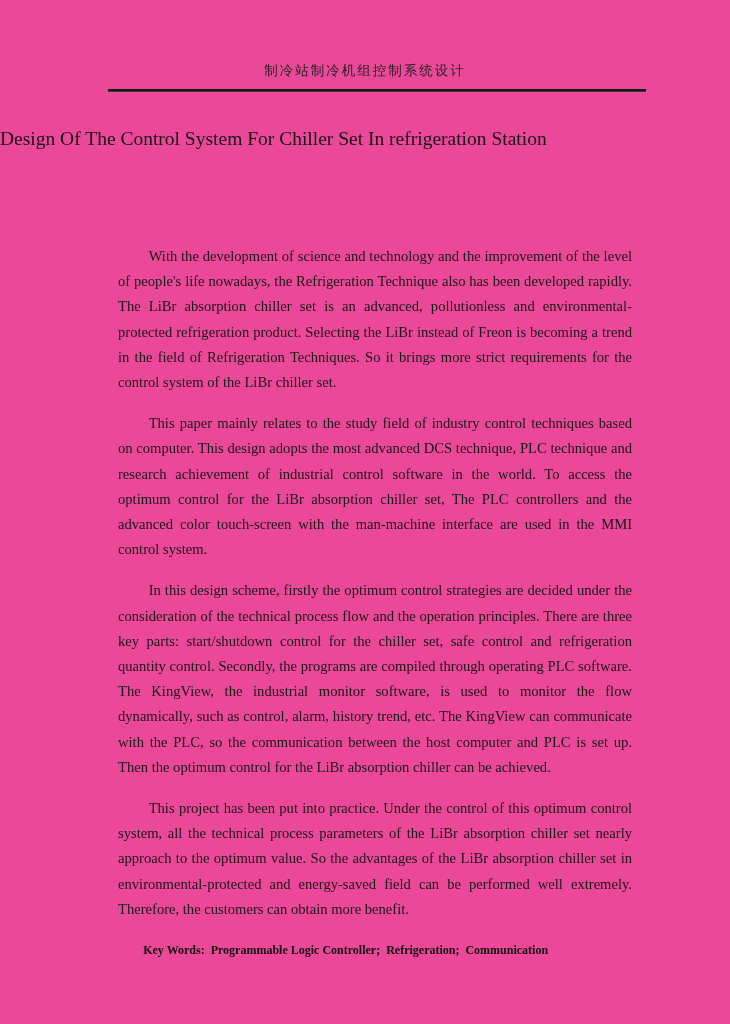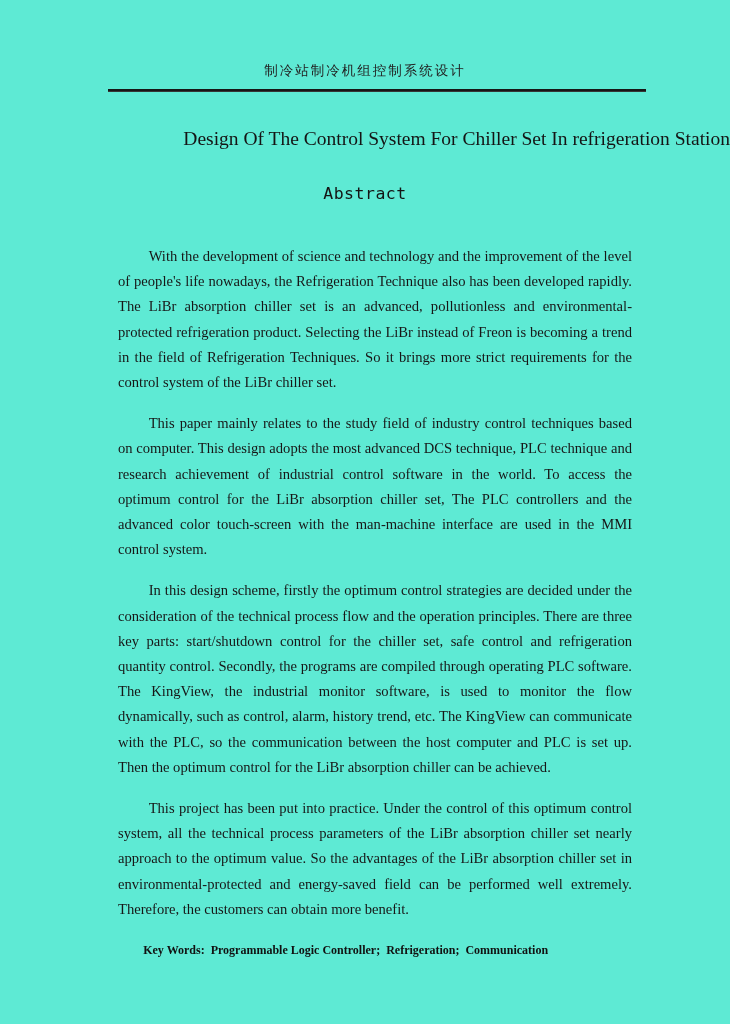--- a/index.html
+++ b/index.html
@@ -5,21 +5,21 @@
   html, body {
     margin: 0;
     padding: 0;
     background: #e8e8e8;
   }
   .page {
     position: relative;
     width: 730px;
     height: 1024px;
     margin: 0 auto;
-    background: #5eead4;
+    background: #ec4899;
     color: #1c1c1c;
     overflow: hidden;
     box-sizing: border-box;
   }
   
   .running-header {
     position: absolute;
     top: 62px;
     left: 0;
     width: 100%;
@@ -37,21 +37,21 @@
     height: 3px;
     background: linear-gradient(to bottom, #161616 0%, #161616 55%, #4a4a4a 56%, #2a2a2a 100%);
   }
   
   .doc-title {
     position: absolute;
     top: 128px;
     left: 0;
     width: 100%;
     margin: 0;
-    text-align: right;
+    text-align: left;
     font-family: "Liberation Serif", "DejaVu Serif", serif;
     font-size: 19.5px;
     font-weight: normal;
     color: #141414;
   }
   
   .abstract-heading {
     position: absolute;
     top: 184px;
     left: 0;
@@ -107,21 +107,20 @@
 
 <div class="page">
 
   <div class="running-header">
     <div class="running-title">制冷站制冷机组控制系统设计</div>
     <div class="header-rule"></div>
   </div>
 
   <h1 class="doc-title">Design Of The Control System For Chiller Set In refrigeration Station</h1>
 
-  <h2 class="abstract-heading">Abstract</h2>
 
   <div class="body-text">
     <p>With the development of science and technology and the improvement of the level of people's life nowadays, the Refrigeration Technique also has been developed rapidly. The LiBr absorption chiller set is an advanced, pollutionless and environmental-protected refrigeration product. Selecting the LiBr instead of Freon is becoming a trend in the field of Refrigeration Techniques. So it brings more strict requirements for the control system of the LiBr chiller set.</p>
     <p>This paper mainly relates to the study field of industry control techniques based on computer. This design adopts the most advanced DCS technique, PLC technique and research achievement of industrial control software in the world. To access the optimum control for the LiBr absorption chiller set, The PLC controllers and the advanced color touch-screen with the man-machine interface are used in the MMI control system.</p>
     <p>In this design scheme, firstly the optimum control strategies are decided under the consideration of the technical process flow and the operation principles. There are three key parts: start/shutdown control for the chiller set, safe control and refrigeration quantity control. Secondly, the programs are compiled  through operating PLC software. The KingView, the industrial monitor software, is used to monitor the flow dynamically, such as control, alarm, history trend, etc. The KingView can communicate with the PLC, so the communication between the host computer and PLC is set up. Then the optimum control for the LiBr absorption chiller can be achieved.</p>
     <p>This project has been put into practice. Under the control of this optimum control system, all the technical process parameters of the LiBr absorption chiller set nearly approach to the optimum value. So the advantages of the LiBr absorption chiller set in environmental-protected and energy-saved field can be performed well extremely. Therefore, the customers can obtain more benefit.</p>
 
     <p class="keywords-line">Key Words:  Programmable Logic Controller;  Refrigeration;  Communication</p>
   </div>
 

